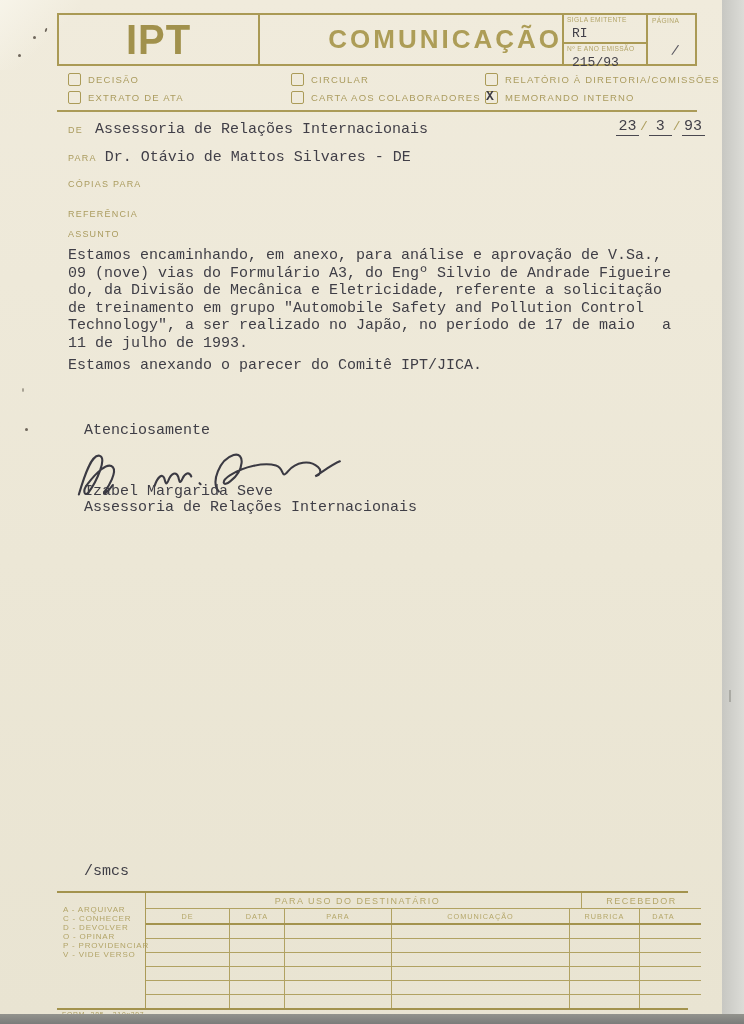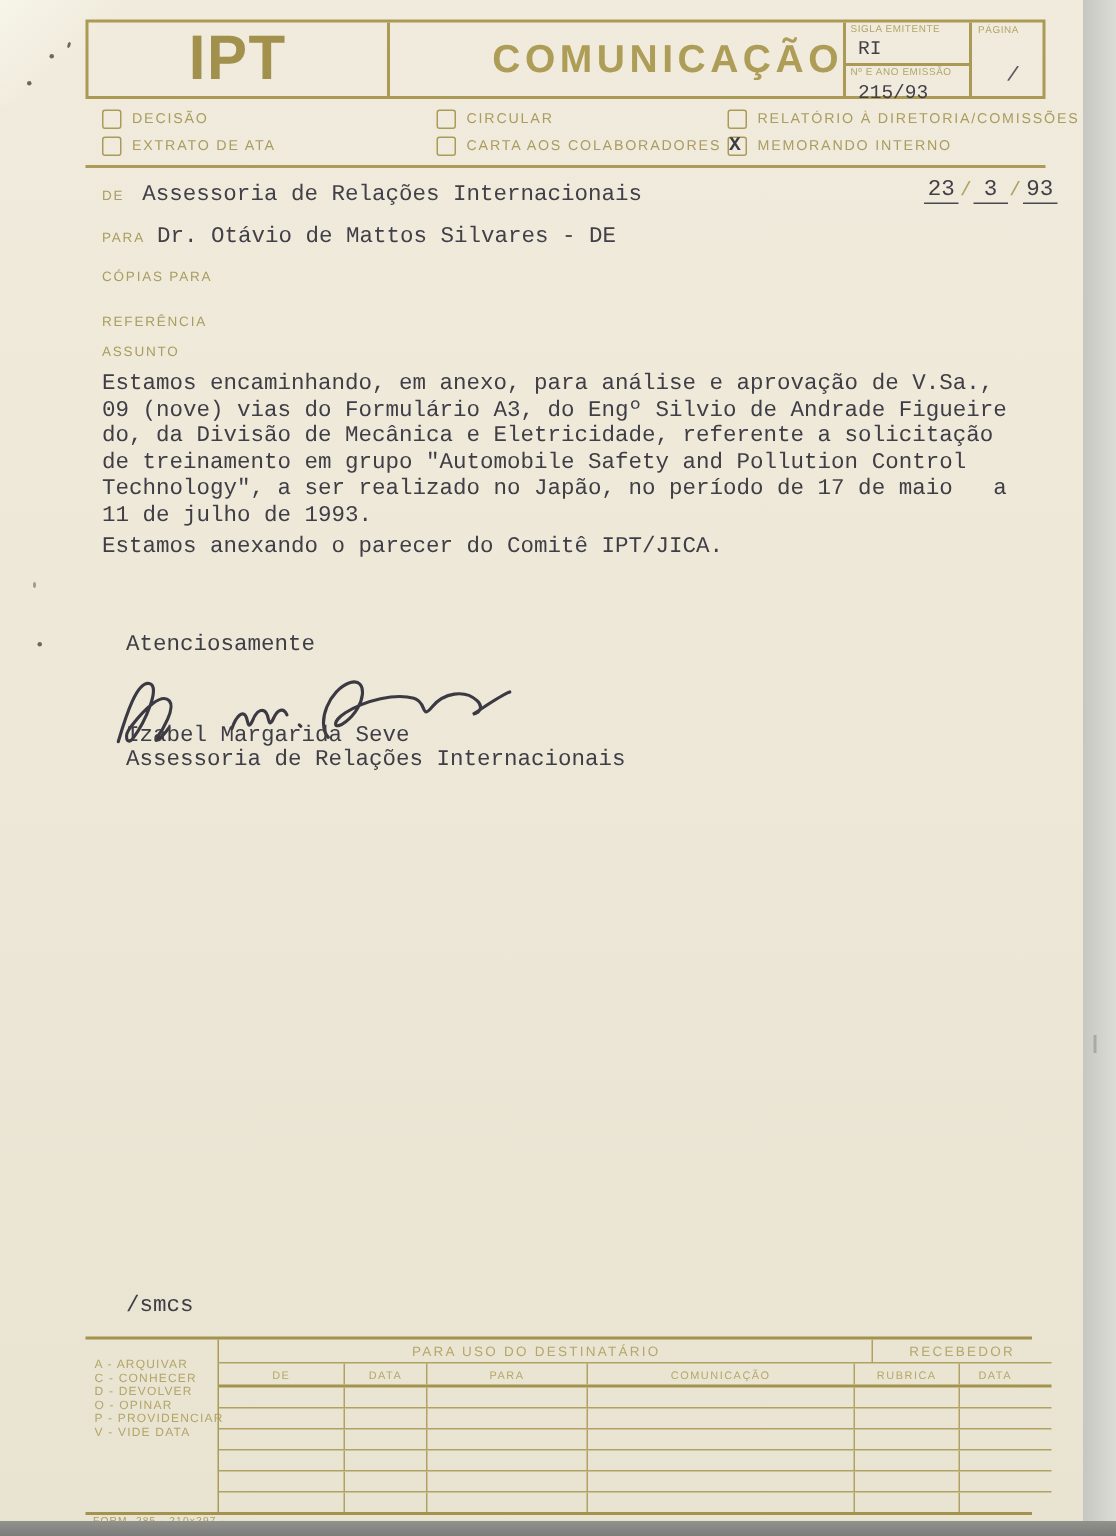--- a/index.html
+++ b/index.html
@@ -230,21 +230,21 @@
     <span>/smcs</span>
   </div>
 
   <div class="ftable">
     <div class="legend">
       <span class="lbl-sm">A - ARQUIVAR</span>
       <span class="lbl-sm">C - CONHECER</span>
       <span class="lbl-sm">D - DEVOLVER</span>
       <span class="lbl-sm">O - OPINAR</span>
       <span class="lbl-sm">P - PROVIDENCIAR</span>
-      <span class="lbl-sm">V - VIDE DATA</span>
+      <span class="lbl-sm">V - VIDE VERSO</span>
     </div>
     <div class="grid">
       <div class="t-grouphdr">
         <div class="g-dest">PARA USO DO DESTINATÁRIO</div>
         <div class="g-receb">RECEBEDOR</div>
       </div>
       <div class="t-colhdr">
         <div class="c0">DE</div>
         <div class="c1">DATA</div>
         <div class="c2">PARA</div>

